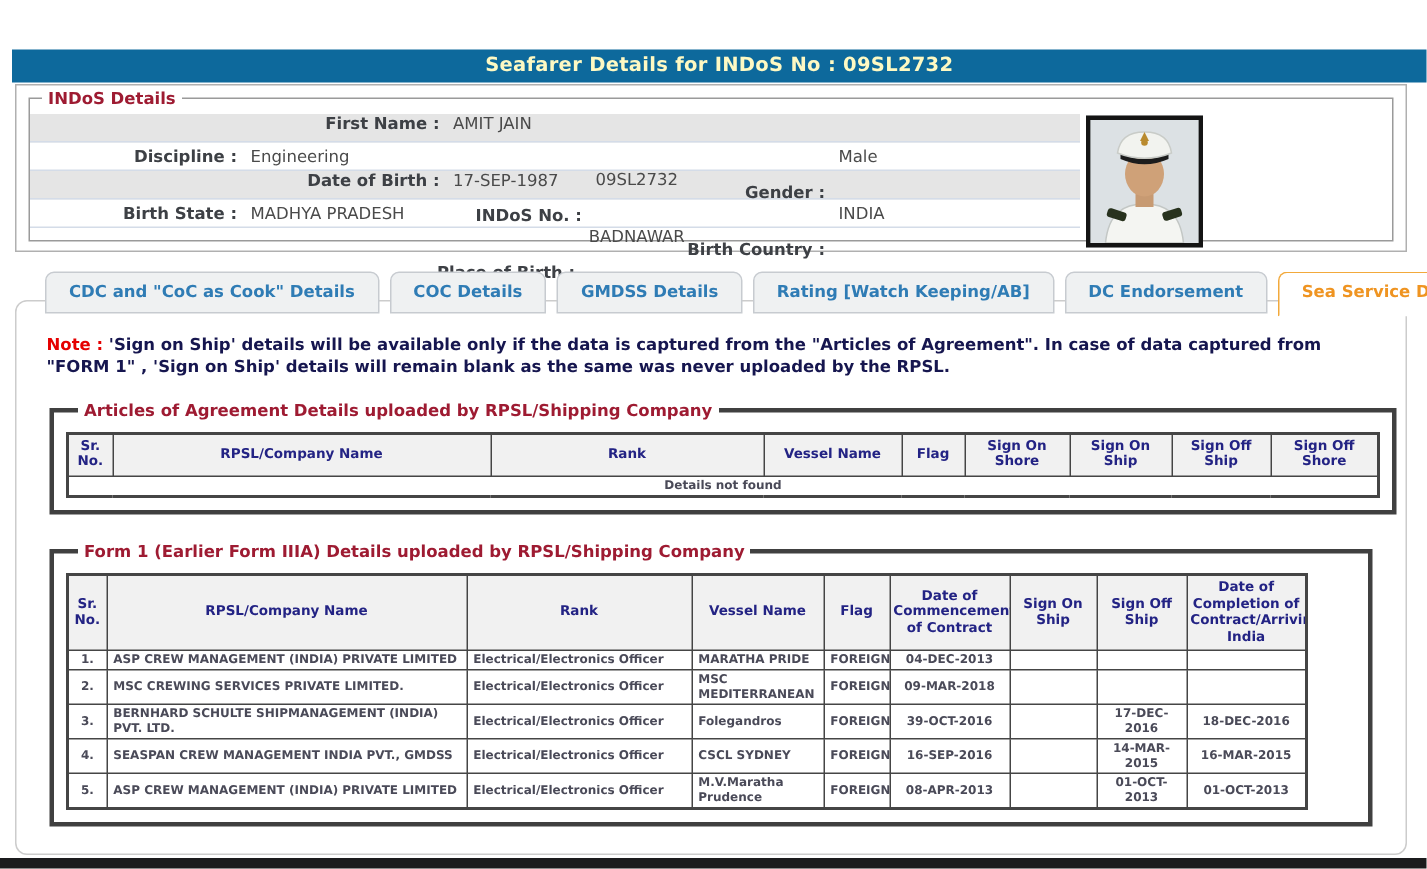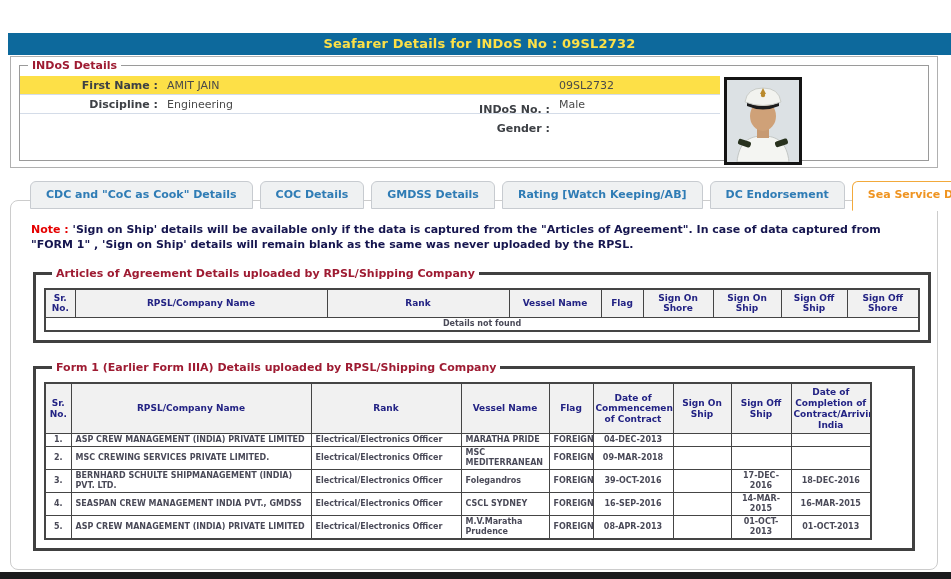--- a/index.html
+++ b/index.html
@@ -1,32 +1,32 @@
 <!DOCTYPE html>
 <html><head>
 <meta charset="utf-8">
 <style>
   * { margin:0; padding:0; box-sizing:border-box; }
   html,body { width:951px; height:579px; background:#ffffff; overflow:hidden;
     font-family:"DejaVu Sans", sans-serif; }
 
   
   .title-bar { position:absolute; left:8px; top:33px; width:943px; height:22px;
-    background:#0d699c; color:#fde047; font-weight:bold; font-size:13px;
+    background:#0d699c; color:#fef9c3; font-weight:bold; font-size:13px;
     text-align:center; line-height:22px; letter-spacing:.2px; }
 
   
   .details-box { position:absolute; left:10px; top:56px; width:928px; height:112px;
     border:1px solid #b0b0b0; background:#ffffff; }
   fieldset.fs { border:1px solid #9a9a9a; position:relative; }
   fieldset.fs legend { color:#9e1b32; font-weight:bold; font-size:11px; margin-left:8px; padding:0 4px; }
   .details-fs { margin:2px 8px; height:102px; }
   .detail-rows { width:700px; margin-top:4px; }
   .drow { display:flex; height:19px; align-items:center; border-bottom:1px solid #d4dce8; }
-  .drow.alt { background:#fde047; }
+  .drow.alt { background:#e5e5e5;flex-direction:column; }
   .dpair { display:flex; align-items:center; }
   .dpair.left  { width:430px; }
   .dpair.right { flex:1; }
   .dlabel { display:inline-block; font-weight:bold; color:#3d4045; font-size:11px; text-align:right; }
   .dpair.left  .dlabel { width:138px; }
   .dpair.right .dlabel { width:100px;margin-top:48px; }
   .dlabel::after { content:" :"; }
   .dvalue { margin-left:9px; color:#4a4a4a; font-size:11px; }
 
   .photo { position:absolute; left:704px; top:5px; width:78px; height:88px;
@@ -88,20 +88,40 @@
           </div>
       </div>
       <div class="drow">
         <div class="dpair left">
             <span class="dlabel">Discipline</span>
             <span class="dvalue">Engineering</span>
           </div>
         <div class="dpair right">
             <span class="dlabel">Gender</span>
             <span class="dvalue">Male</span>
+          </div>
+      </div>
+      <div class="drow alt">
+        <div class="dpair left">
+            <span class="dlabel">Date of Birth</span>
+            <span class="dvalue">17-SEP-1987</span>
+          </div>
+        <div class="dpair right">
+            <span class="dlabel">Place of Birth</span>
+            <span class="dvalue">BADNAWAR</span>
+          </div>
+      </div>
+      <div class="drow">
+        <div class="dpair left">
+            <span class="dlabel">Birth State</span>
+            <span class="dvalue">MADHYA PRADESH</span>
+          </div>
+        <div class="dpair right">
+            <span class="dlabel">Birth Country</span>
+            <span class="dvalue">INDIA</span>
           </div>
       </div>
     </div>
     <div class="photo">
       <svg viewBox="0 0 72 82" xmlns="http://www.w3.org/2000/svg">
         <rect x="0" y="0" width="72" height="82" fill="#dce1e4"></rect>
 
         <path d="M10 82 C12 62 22 56 36 56 C50 56 60 62 62 82 Z" fill="#f4f5f2" stroke="#c3c7c5" stroke-width="1"></path>
 
         <rect x="11" y="60" width="13" height="6" rx="2" fill="#28321e" transform="rotate(18 17 63)"></rect>

